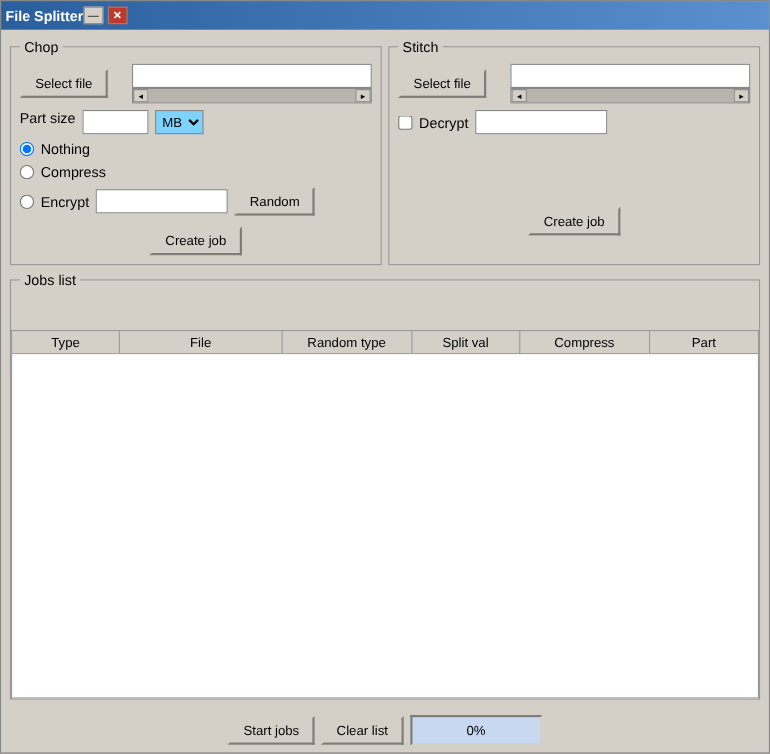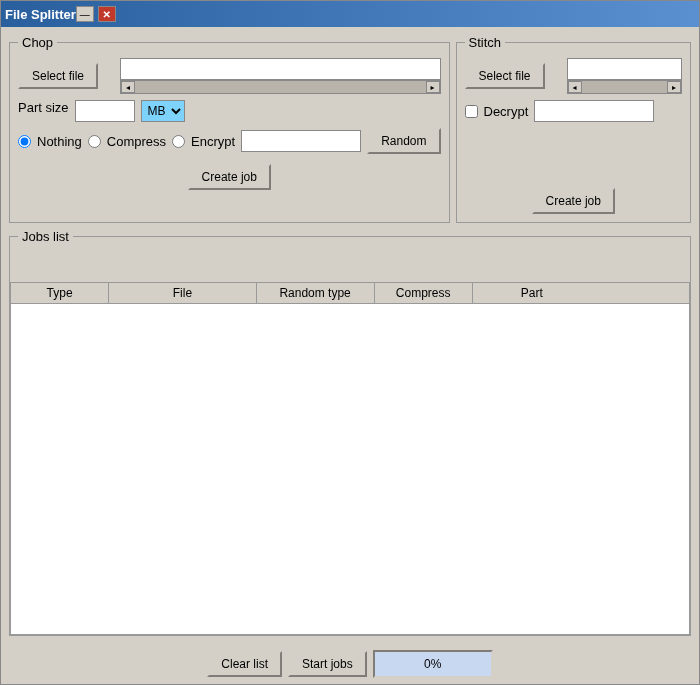--- a/index.html
+++ b/index.html
@@ -161,21 +161,21 @@
     .unit-select {
       height: 22px;
       background: #7dd3fc;
       border: 1px solid #888;
       font-size: 12px;
       padding: 0 2px;
     }
 
     .radio-group {
       display: flex;
-      flex-direction: row;
+      flex-direction: column;
       gap: 6px;
     }
 
     .radio-row {
       display: flex;
       align-items: center;
       gap: 6px;
     }
 
     .radio-row input[type="radio"] {
@@ -409,30 +409,31 @@
 
     </div>
 
     <fieldset class="jobs-fieldset">
       <legend class="jobs-legend">Jobs list</legend>
       <div class="table-wrapper">
         <div class="table-header">
           <div class="table-header-cell">Type</div>
           <div class="table-header-cell">File</div>
           <div class="table-header-cell">Random type</div>
+          <div class="table-header-cell">Split val</div>
           <div class="table-header-cell">Compress</div>
           <div class="table-header-cell">Part</div>
         </div>
         <div class="table-body"></div>
       </div>
     </fieldset>
 
   </div>
 
   <div class="bottom-row">
+    <button class="btn">Start jobs</button>
     <button class="btn">Clear list</button>
-    <button class="btn">Start jobs</button>
     <div class="progress-bar-wrapper">
       <span>0%</span>
     </div>
   </div>
 
 </div>
 
 </body></html>

